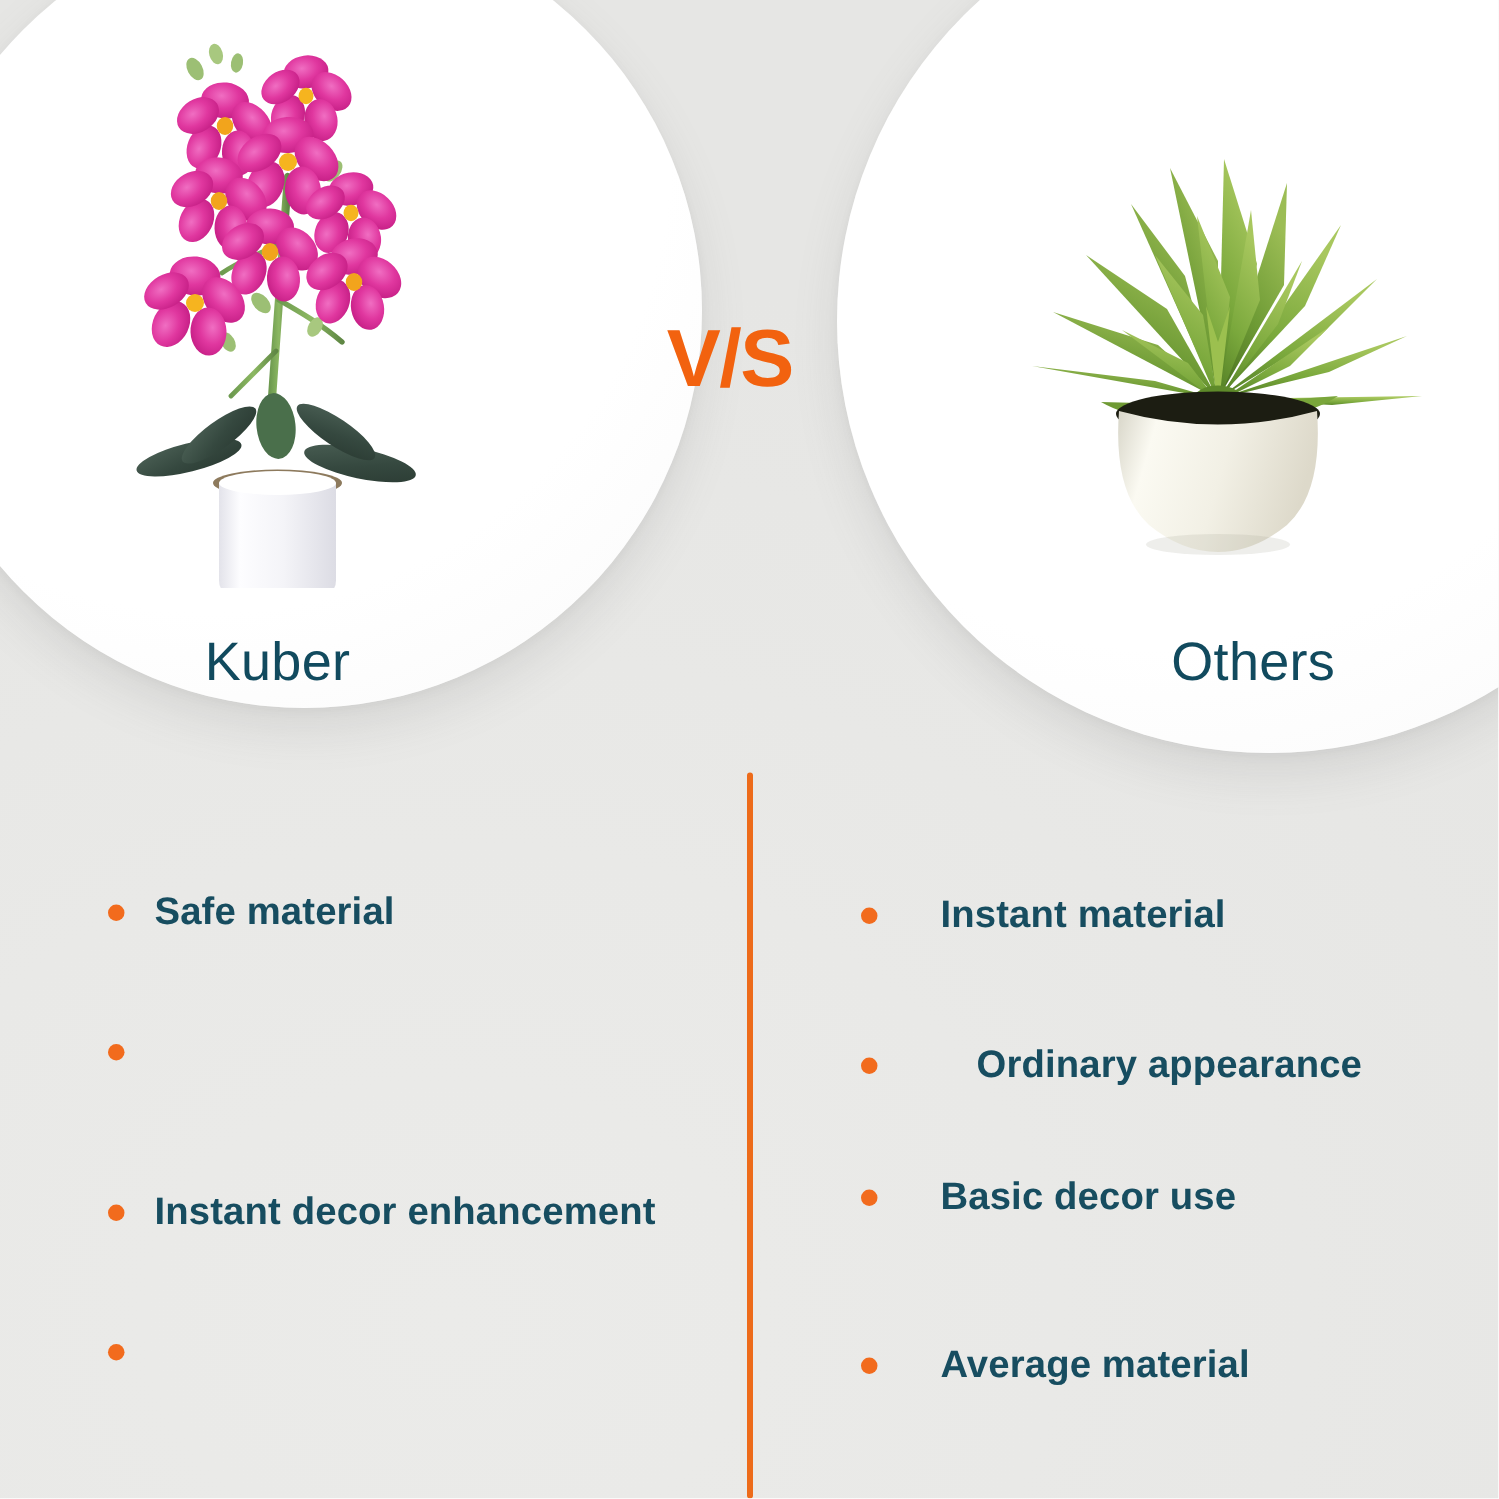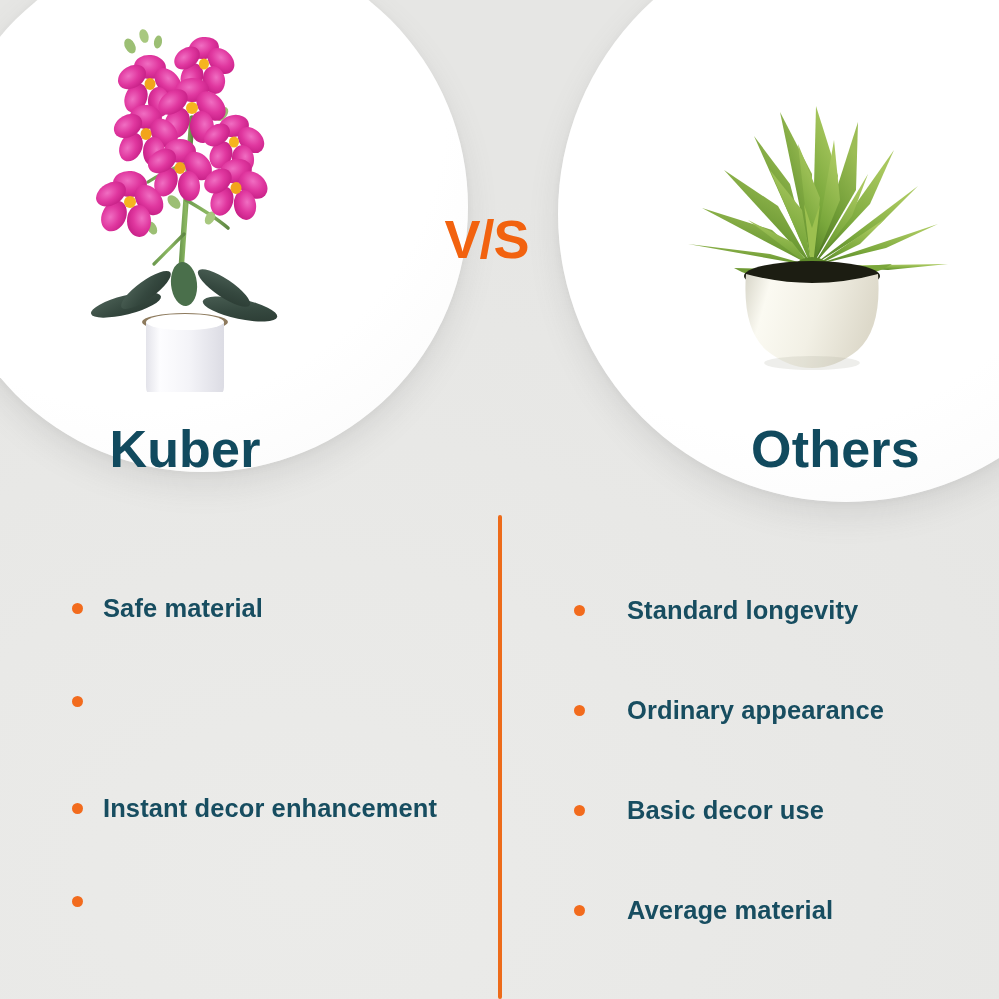--- a/index.html
+++ b/index.html
@@ -71,22 +71,22 @@
     position: absolute;
     z-index: 4;
   }
   .plant-left  { left: 88px; top: 22px;  width: 210px; height: 370px; }
   .plant-right { left: 662px; top: 78px; width: 300px; height: 300px; }
 
   
   .brand-label {
     position: absolute;
     z-index: 6;
-    font-size: 52px;
-    font-weight: 700;
+    font-size: 36px;
+    font-weight: 400;
     color: #114a5e;
     letter-spacing: 0.2px;
     line-height: 1;
     white-space: nowrap;
   }
   .brand-left  { left: 0;   top: 423px; width: 370px; text-align: center; }
   .brand-right { left: 628px; top: 423px; width: 415px; text-align: center; }
 
   
   .lists {
@@ -136,22 +136,22 @@
     white-space: nowrap;
     line-height: 1;
   }
   .col-right .bullet-text { margin-left: 42px; }
 
   .r0 { top: 76px; }
   .r1 { top: 176px; }
   .r2 { top: 276px; }
   .r3 { top: 376px; }
   .col-right .r0 { top: 78px; }
-  .col-right .r1 { top: 178px; }
-  .col-right .r2 { top: 278px; }
+  .col-right .r1 { top: 178px; gap: 24px; }
+  .col-right .r2 { top: 266px; }
   .col-right .r3 { top: 378px; }
 </style>
 </head>
 <body>
 
 <div id="stage">
 
   <div class="hero">
 
     <div class="circle circle-left"></div>
@@ -377,21 +377,21 @@
         <span class="bullet-text">Instant decor enhancement</span>
       </div>
       <div class="bullet-row r3">
         <span class="dot"></span>
       </div>
     </div>
 
     <div class="col col-right">
       <div class="bullet-row r0">
         <span class="dot"></span>
-        <span class="bullet-text">Standard longevity</span>
+        <span class="bullet-text">Instant material</span>
       </div>
       <div class="bullet-row r1">
         <span class="dot"></span>
         <span class="bullet-text">Ordinary appearance</span>
       </div>
       <div class="bullet-row r2">
         <span class="dot"></span>
         <span class="bullet-text">Basic decor use</span>
       </div>
       <div class="bullet-row r3">

